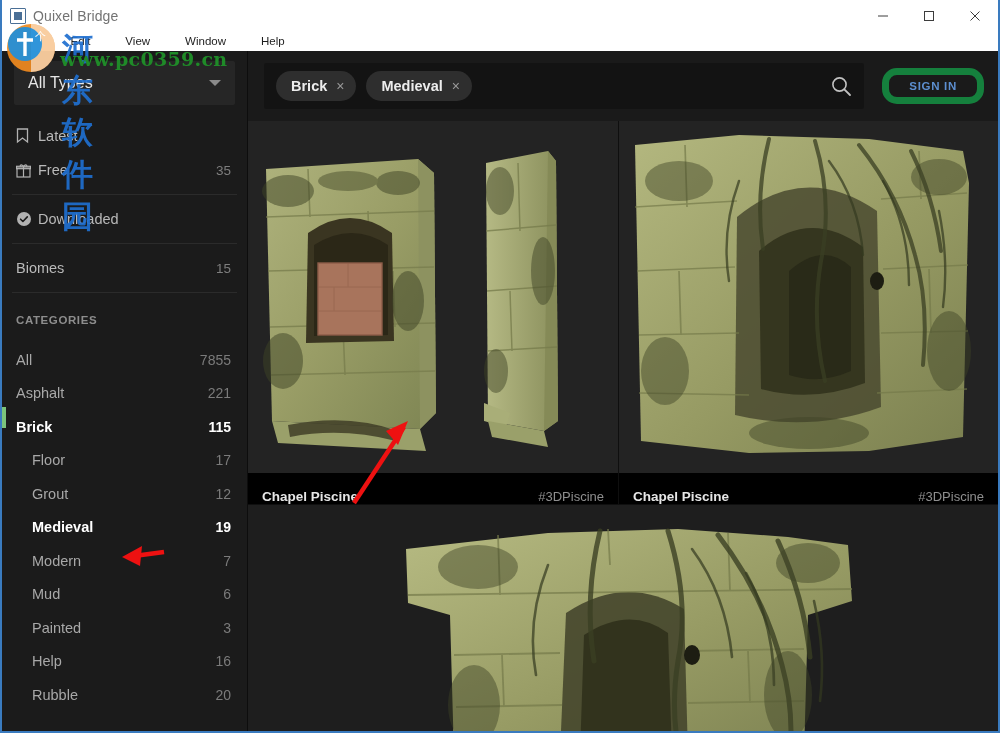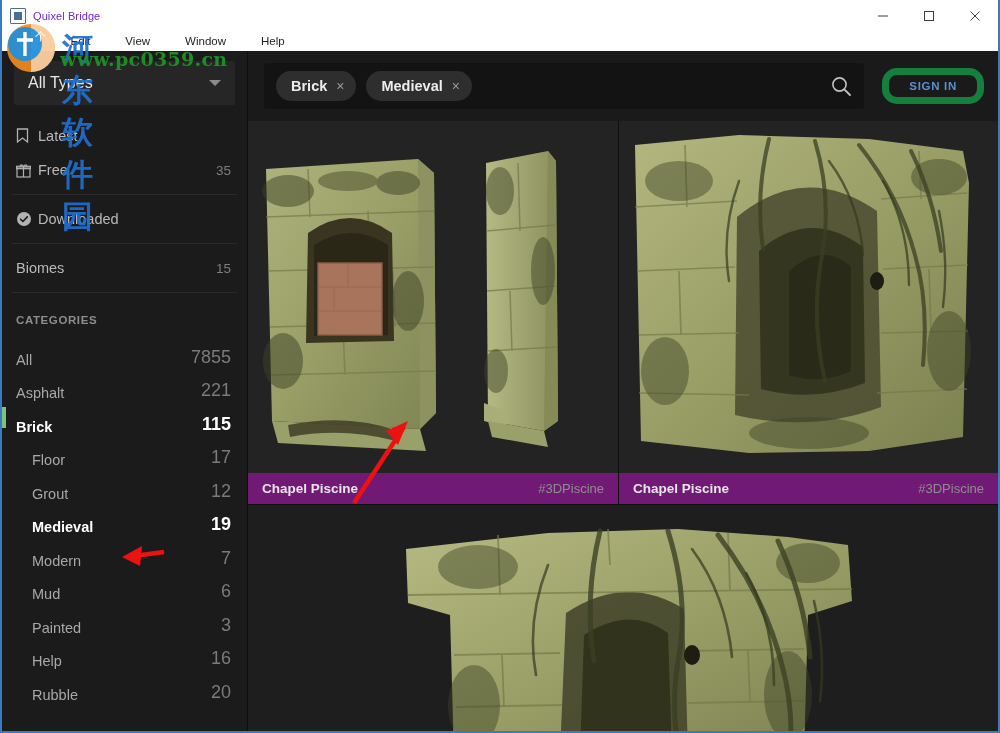--- a/index.html
+++ b/index.html
@@ -20,21 +20,21 @@
   .titlebar{
     height:31px; background:#ffffff; display:flex; align-items:center;
     position:relative; z-index:5;
   }
   .tb-icon{
     width:16px;height:16px;margin-left:8px;margin-right:7px;
     border:1.6px solid #4a6f96;border-radius:1px;background:#fff;
     display:flex;align-items:center;justify-content:center;
   }
   .tb-icon i{display:block;width:8px;height:8px;background:#4a6f96;}
-  .tb-title{font-size:11px;color:#6d28d9;letter-spacing:.1px;}
+  .tb-title{font-size:14px;color:#737373;letter-spacing:.1px;}
   .tb-ctrls{margin-left:auto;display:flex;height:31px;}
   .tb-btn{width:46px;height:31px;display:flex;align-items:center;justify-content:center;
           color:#3c3c3c;font-size:13px;line-height:1;}
   .tb-btn svg{display:block;}
 
   
   .menubar{
     height:20px;background:#ffffff;display:flex;align-items:center;
     padding-left:6px;position:relative;z-index:4;gap:17px;
   }
@@ -69,21 +69,21 @@
   .sep{height:1px;background:#2b2b2b;margin:7px 10px;}
 
   .cat-head{
     font-size:11.5px;letter-spacing:.6px;color:#8d8d8d;
     padding:14px 14px 8px 14px;font-weight:600;
   }
   .cat-row{
     height:33.5px;display:flex;align-items:flex-end;padding:0 16px 0 14px;
     color:#a8a8a8;font-size:14.5px;position:relative;
   }
-  .cat-row .cnt{margin-left:auto;color:#7b7b7b;font-size:18px;}
+  .cat-row .cnt{margin-left:auto;color:#7b7b7b;font-size:14px;}
   .cat-row.sub{padding-left:30px;}
   .cat-row.active{color:#ffffff;font-weight:700;}
   .cat-row.active .cnt{color:#ffffff;font-weight:700;}
   .accent{
     position:absolute;left:0;top:6px;width:4px;height:21px;background:#7cc47c;
   }
 
   
   .content{flex:1;position:relative;background:#1a1a1a;overflow:hidden;}
   .topbar{height:70px;padding:12px 14px 12px 16px;display:flex;align-items:center;}
@@ -102,22 +102,22 @@
     margin-left:18px;height:36px;padding:0 20px;border:7px solid #15803d;
     border-radius:15px;display:flex;align-items:center;justify-content:center;
     color:#5d8fd0;font-size:11.5px;font-weight:700;letter-spacing:.7px;background:transparent;
   }
 
   .grid{position:absolute;top:70px;left:0;right:0;bottom:0;}
   .row1{display:flex;height:383px;}
   .card{position:relative;overflow:hidden;background:#232323;}
   .card .thumb{position:absolute;left:0;right:0;top:0;bottom:31px;background:#232323;overflow:hidden;}
   .card .meta{
-    position:absolute;left:0;right:0;bottom:0;height:31px;display:flex;align-items:center;
-    padding:0 14px;background:#701a75;
+    position:absolute;left:0;right:0;bottom:0;height:31px;display:flex;align-items:flex-end;
+    padding:0 14px;background:#000000;
   }
   .meta .name{font-size:13.5px;color:#e6e6e6;font-weight:600;}
   .meta .tag{margin-left:auto;font-size:13px;color:#8e8e8e;}
   .vdiv{width:1px;background:#0f0f0f;height:100%;}
   .hdiv{height:1px;background:#0f0f0f;}
   .row2{position:relative;height:calc(100% - 384px);background:#1e1e1e;overflow:hidden;}
 
   
   .wm{position:absolute;left:0;top:0;pointer-events:none;z-index:9;}
   .wm-cn{

